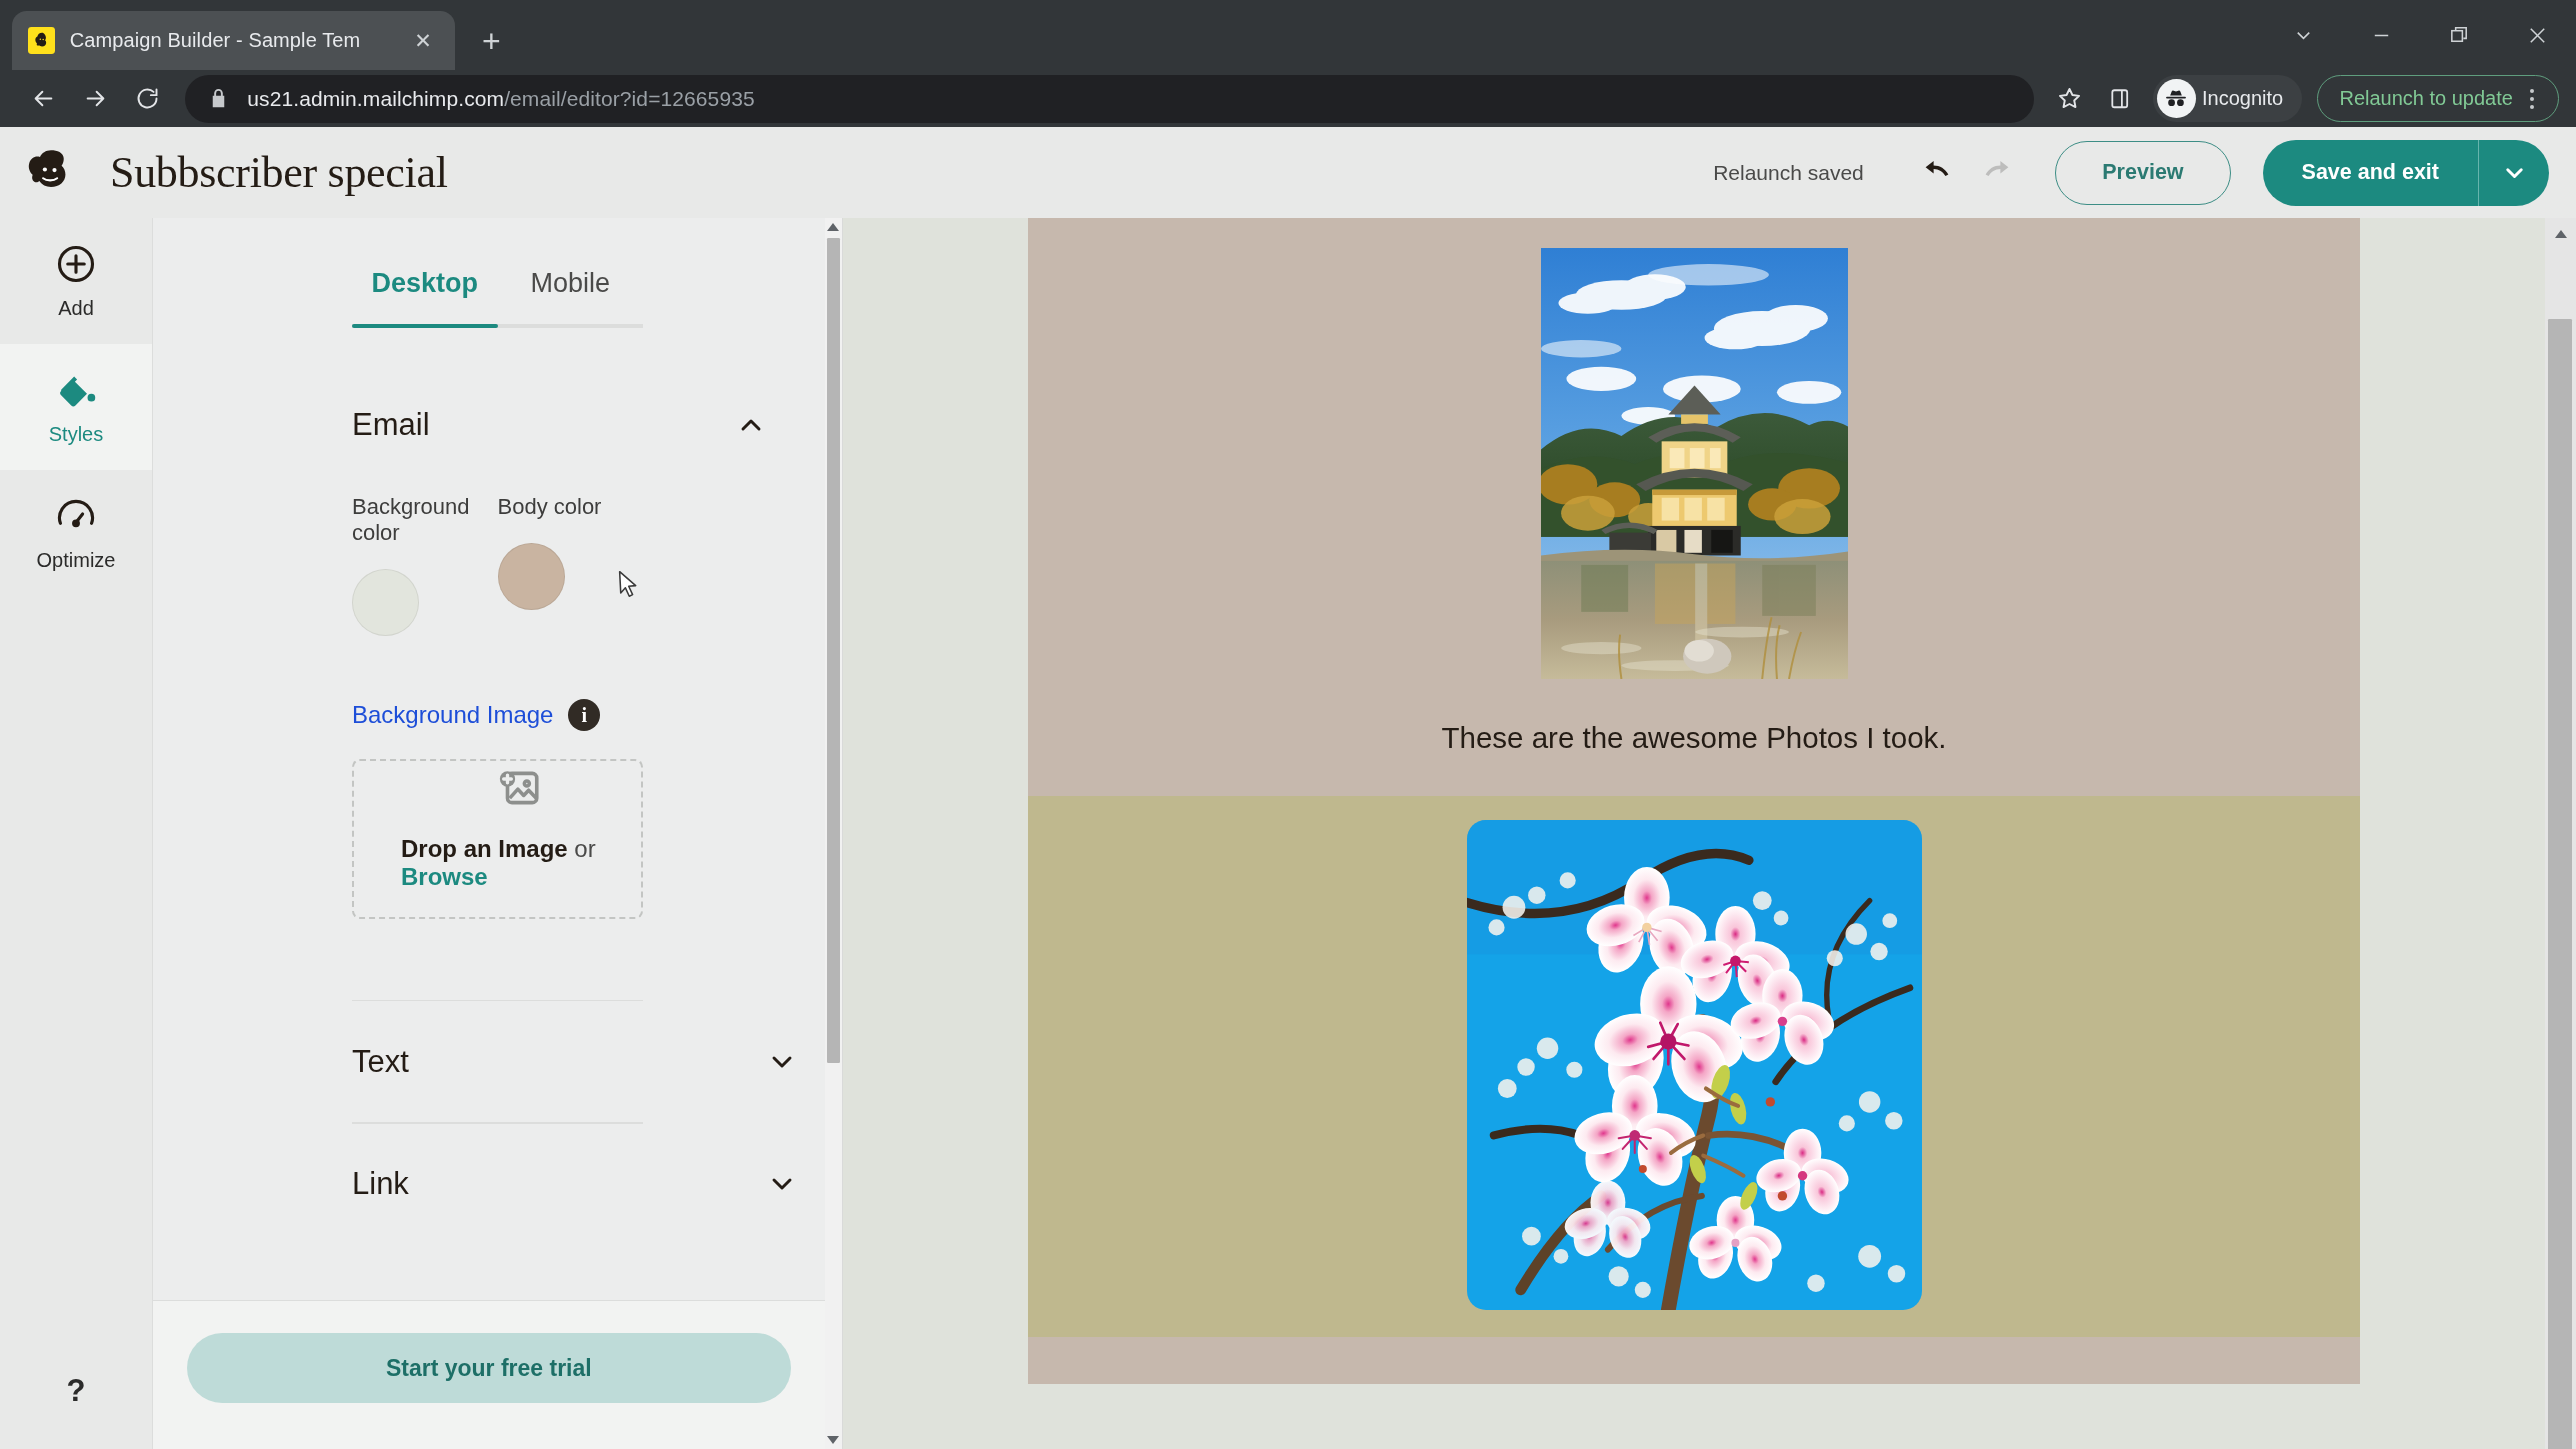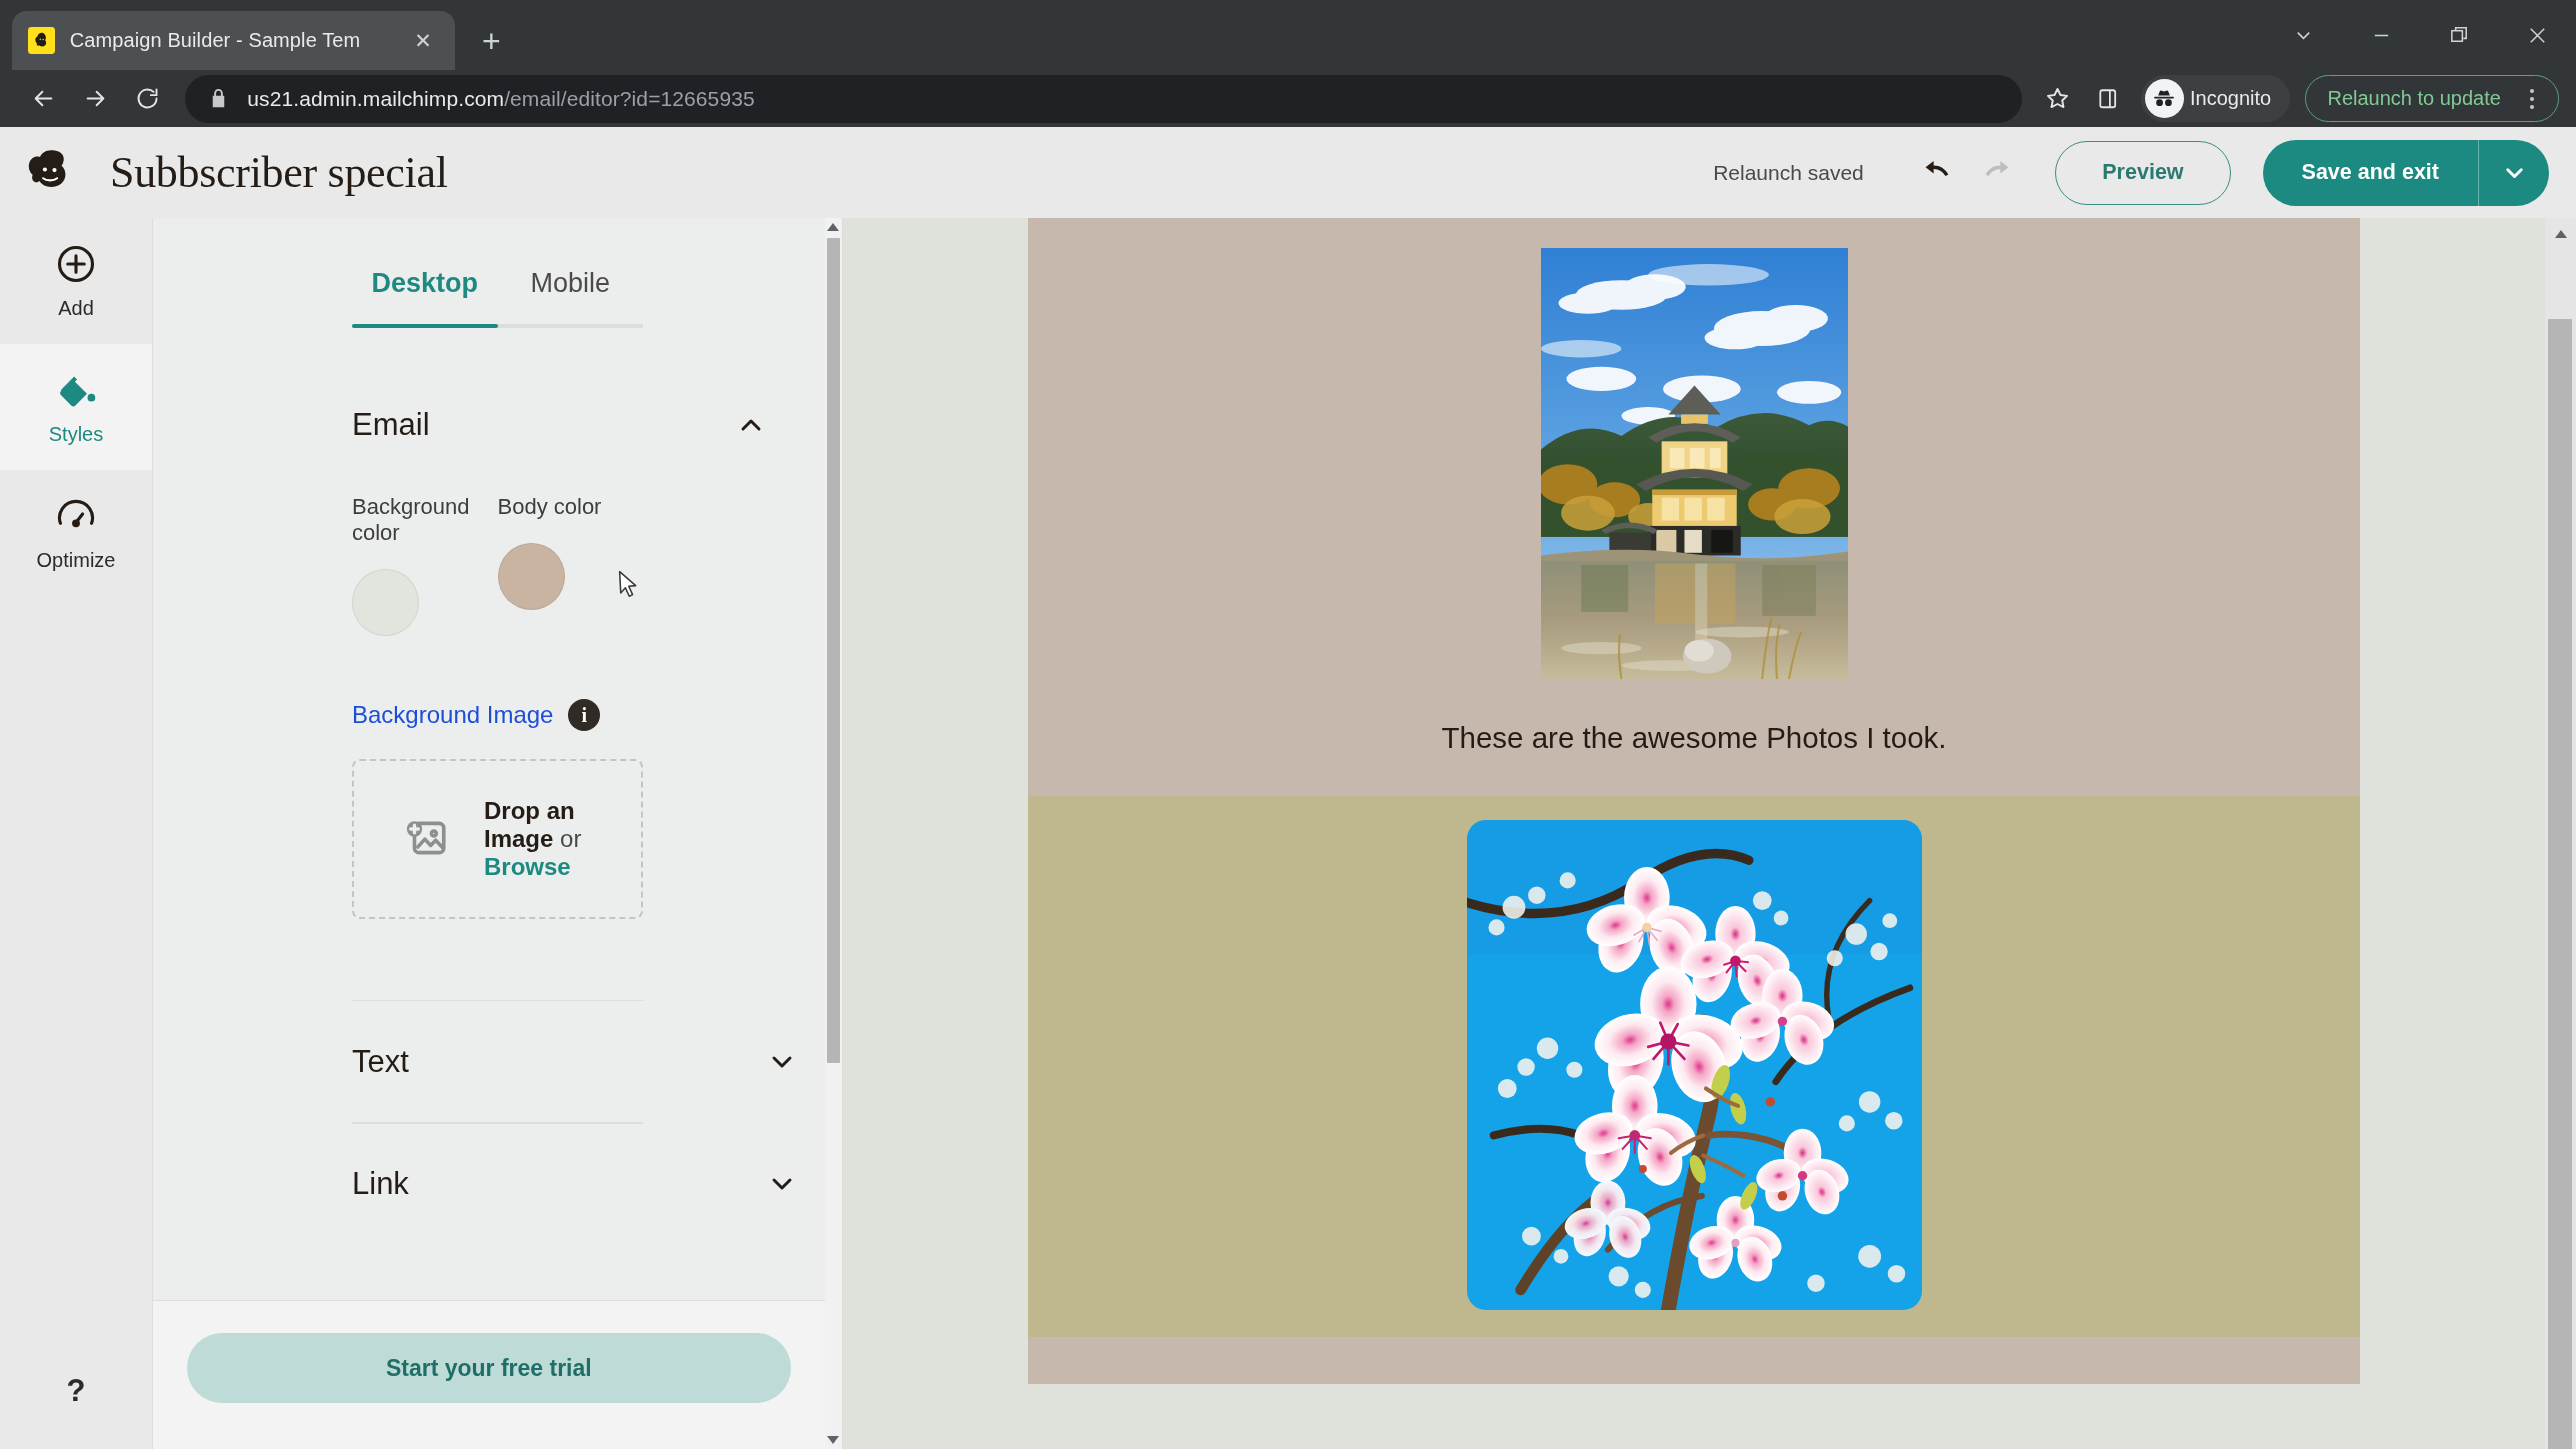--- a/index.html
+++ b/index.html
@@ -78,21 +78,21 @@
     border-radius: 27px; height: 47px; padding: 0 19px 0 4px; margin-left: 9.4px;
     flex: none;
   }
   .incognito-avatar {
     width: 39px; height: 39px; border-radius: 50%; background: #f1f3f4;
     display: flex; align-items: center; justify-content: center; flex: none;
   }
   .incognito-avatar svg { width: 28px; height: 28px; }
   .incognito-label { color: #e8eaed; font-size: 20px; white-space: nowrap; }
   .relaunch {
-    display: flex; align-items: center; gap: 12px; border: 1.3px solid #5f9e7e;
+    display: flex; align-items: center; gap: 0; border: 1.3px solid #5f9e7e;
     border-radius: 27px; height: 47px; padding: 0 6.7px 0 21.5px; margin-left: 14.8px;
     flex: none;
   }
   .relaunch-label { color: #81c995; font-size: 20px; white-space: nowrap; }
   .kebab { width: 38px; height: 38px; display: flex; flex-direction: column;
            align-items: center; justify-content: center; gap: 4px; }
   .kebab i { width: 4px; height: 4px; border-radius: 50%; background: #c6c9cc;
              display: block; }
 
   
@@ -180,22 +180,22 @@
   .bgimg-head { display: flex; align-items: center; gap: 14.8px;
                 padding: 0 199px; margin-top: 63px; }
   .bgimg-label { font-size: 24px; color: #1d4ed8; }
   .info-badge {
     width: 32px; height: 32px; border-radius: 50%; background: #312b25;
     color: #fff; font-size: 20px; font-weight: 700; display: flex;
     align-items: center; justify-content: center; font-family: "Liberation Serif", serif;
   }
   .dropzone {
     margin: 28px 199px 0 199px; height: 160px; border: 2px dashed #c3c5c3;
-    border-radius: 8px; display: flex; align-items: center; gap: 29px;
-    padding-left: 47px; background: #eceded;
+    border-radius: 8px; display: flex; align-items: center; gap: 18px;
+    padding-left: 47px; background: #eceded; flex-direction: column;
   }
   .dropzone svg { width: 54px; height: 54px; flex: none; }
   .dz-text { font-size: 24px; color: #241c15; font-weight: 700; }
   .dz-text .or { font-weight: 400; color: #4a4a49; }
   .dz-text .browse { color: #1c8a80; font-weight: 700; }
 
   .divider { margin: 0 199px; height: 1.3px; background: #dcdddc; }
   .collapse-row {
     display: flex; align-items: center; justify-content: space-between;
     padding: 0 44px 0 199px; height: 121px;

